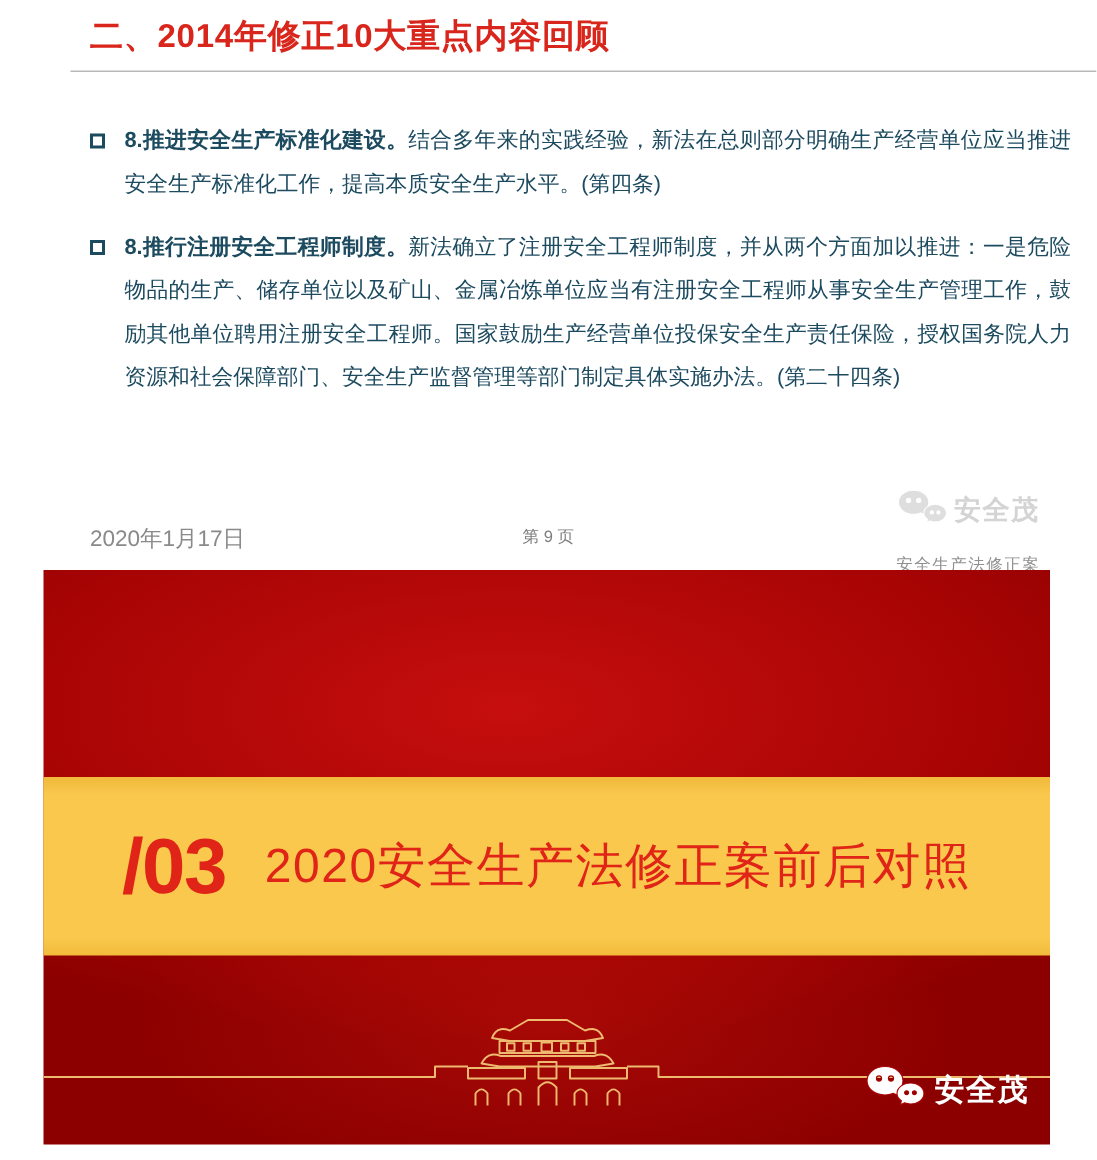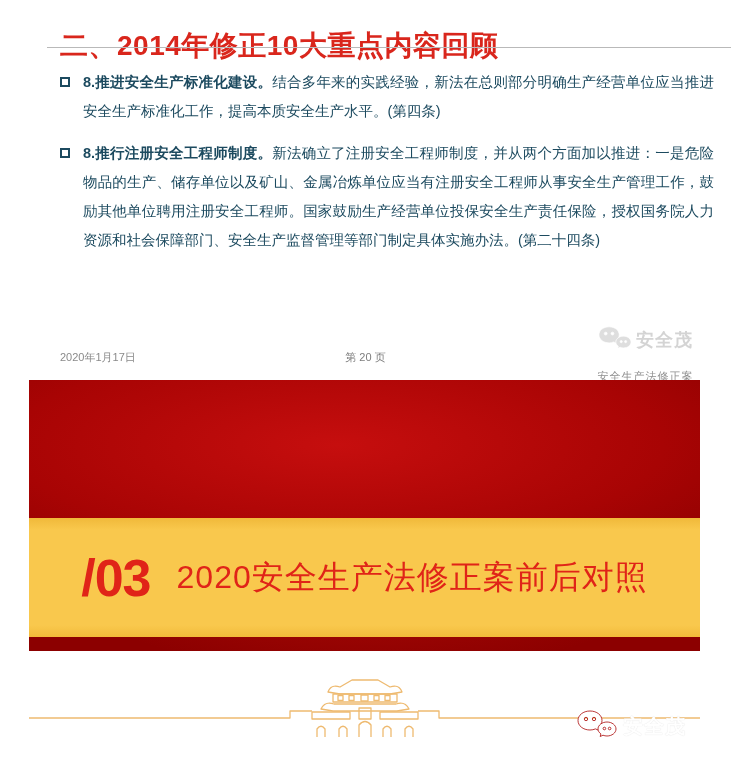--- a/index.html
+++ b/index.html
@@ -2,42 +2,42 @@
 <html><head>
 <meta charset="utf-8">
 <style>
   * { margin:0; padding:0; box-sizing:border-box; }
   html,body { width:731px; height:773px; background:#ffffff; overflow:hidden;
     font-family:"Liberation Sans","DejaVu Sans",sans-serif; }
   .page { position:relative; width:731px; height:773px; background:#fff; }
 
   
   .slide1 { position:absolute; left:0; top:0; width:731px; height:378px; background:#fff; }
-  .s1-title { position:absolute; left:60px; top:27px; font-size:28px; font-weight:800;
+  .s1-title { position:absolute; left:60px; top:9px; font-size:22px; font-weight:800;
     color:#d9261c; letter-spacing:0.5px; }
   .title-rule { position:absolute; left:47px; right:0; top:47px; height:1px; background:#b9b9b9; }
 
-  .bullets { position:absolute; left:60px; top:68px; width:654px; color:#1c4a5f; }
+  .bullets { position:absolute; left:60px; top:80px; width:654px; color:#1c4a5f; }
   .bullet { display:flex; margin-bottom:13px; }
   .bullet .sq { flex:0 0 auto; width:10px; height:10px; border:2px solid #1c4a5f;
     margin:9px 13px 0 0; }
   .bullet p { font-size:14.5px; line-height:29px; text-align:justify; }
   .bullet .lead { font-weight:bold; }
 
-  .footer-date { position:absolute; left:60px; top:350px; font-size:11px; color:#8a8a8a; }
+  .footer-date { position:absolute; left:60px; top:350px; font-size:15px; color:#8a8a8a; }
   .footer-page { position:absolute; left:0; right:0; top:350px; text-align:center;
     font-size:11px; color:#7d7d7d; }
   .watermark { position:absolute; right:18px; top:326px; width:135px; text-align:center; }
   .wm-row { display:flex; align-items:center; justify-content:center; gap:4px; }
   .wm-brand { font-size:18px; color:#d4d4d4; font-weight:600; letter-spacing:1px; }
   .wm-cap { font-size:11px; color:#8f8f8f; letter-spacing:1px; margin-top:16px; }
   .logo-wm path { fill:#dedede; stroke:#ffffff; stroke-width:0.8; }
 
   
-  .slide2 { position:absolute; left:29px; top:380px; width:671px; height:271px;
+  .slide2 { position:absolute; left:29px; top:380px; width:671px; height:383px;
     background:
       radial-gradient(ellipse 60% 40% at 50% 80%, rgba(225,30,18,0.30), rgba(225,30,18,0) 70%),
       radial-gradient(ellipse 78% 58% at 46% 24%, #c60e0e 0%, #a80404 62%, #8c0000 100%);
   }
   .band { position:absolute; left:0; top:138px; width:671px; height:119px;
     background:linear-gradient(180deg,#f0b93a 0%, #f9c84d 10%, #f9c84d 90%, #f2bb3a 100%);
     display:flex; align-items:center; justify-content:center; gap:26px; }
   .band-num { font-size:52px; font-weight:800; color:#e02418; letter-spacing:-1px; }
   .band-title { font-size:32px; font-weight:400; color:#e02418; letter-spacing:1px; }
 
@@ -63,21 +63,21 @@
         <span class="sq"></span>
         <p><span class="lead">8.推进安全生产标准化建设。</span><span>结合多年来的实践经验，新法在总则部分明确生产经营单位应当推进安全生产标准化工作，提高本质安全生产水平。(第四条)</span></p>
       </div>
       <div class="bullet">
         <span class="sq"></span>
         <p><span class="lead">8.推行注册安全工程师制度。</span><span>新法确立了注册安全工程师制度，并从两个方面加以推进：一是危险物品的生产、储存单位以及矿山、金属冶炼单位应当有注册安全工程师从事安全生产管理工作，鼓励其他单位聘用注册安全工程师。国家鼓励生产经营单位投保安全生产责任保险，授权国务院人力资源和社会保障部门、安全生产监督管理等部门制定具体实施办法。(第二十四条)</span></p>
       </div>
     </div>
 
     <div class="footer-date">2020年1月17日</div>
-    <div class="footer-page">第 20 页</div>
+    <div class="footer-page">第 9 页</div>
 
     <div class="watermark">
       <div class="wm-row">
         <svg class="logo-wm" width="34" height="27" viewBox="0 0 40 32">
           <path fill-rule="evenodd" d="M13,1 C20,1 25,5.3 25,10.5 C25,13.2 23.6,15.6 21.4,17.3 L22.2,20.6 L18.5,18.9 C16.8,19.6 15,20 13,20 C6,20 1,15.7 1,10.5 C1,5.3 6,1 13,1 Z M9,7.3 a1.7,1.7 0 1 0 0,3.4 a1.7,1.7 0 1 0 0,-3.4 Z M17,7.3 a1.7,1.7 0 1 0 0,3.4 a1.7,1.7 0 1 0 0,-3.4 Z"></path>
           <path fill-rule="evenodd" d="M30,12 C35,12 39,15.2 39,19 C39,22.8 35,26 30,26 C28.6,26 27.2,25.7 26,25.2 L23.2,26.5 L23.9,23.9 C22.1,22.6 21,20.9 21,19 C21,15.2 25,12 30,12 Z M27.4,17.2 a1.3,1.3 0 1 0 0,2.6 a1.3,1.3 0 1 0 0,-2.6 Z M32.6,17.2 a1.3,1.3 0 1 0 0,2.6 a1.3,1.3 0 1 0 0,-2.6 Z"></path>
         </svg>
         <span class="wm-brand">安全茂</span>
       </div>
       <div class="wm-cap">安全生产法修正案</div>

